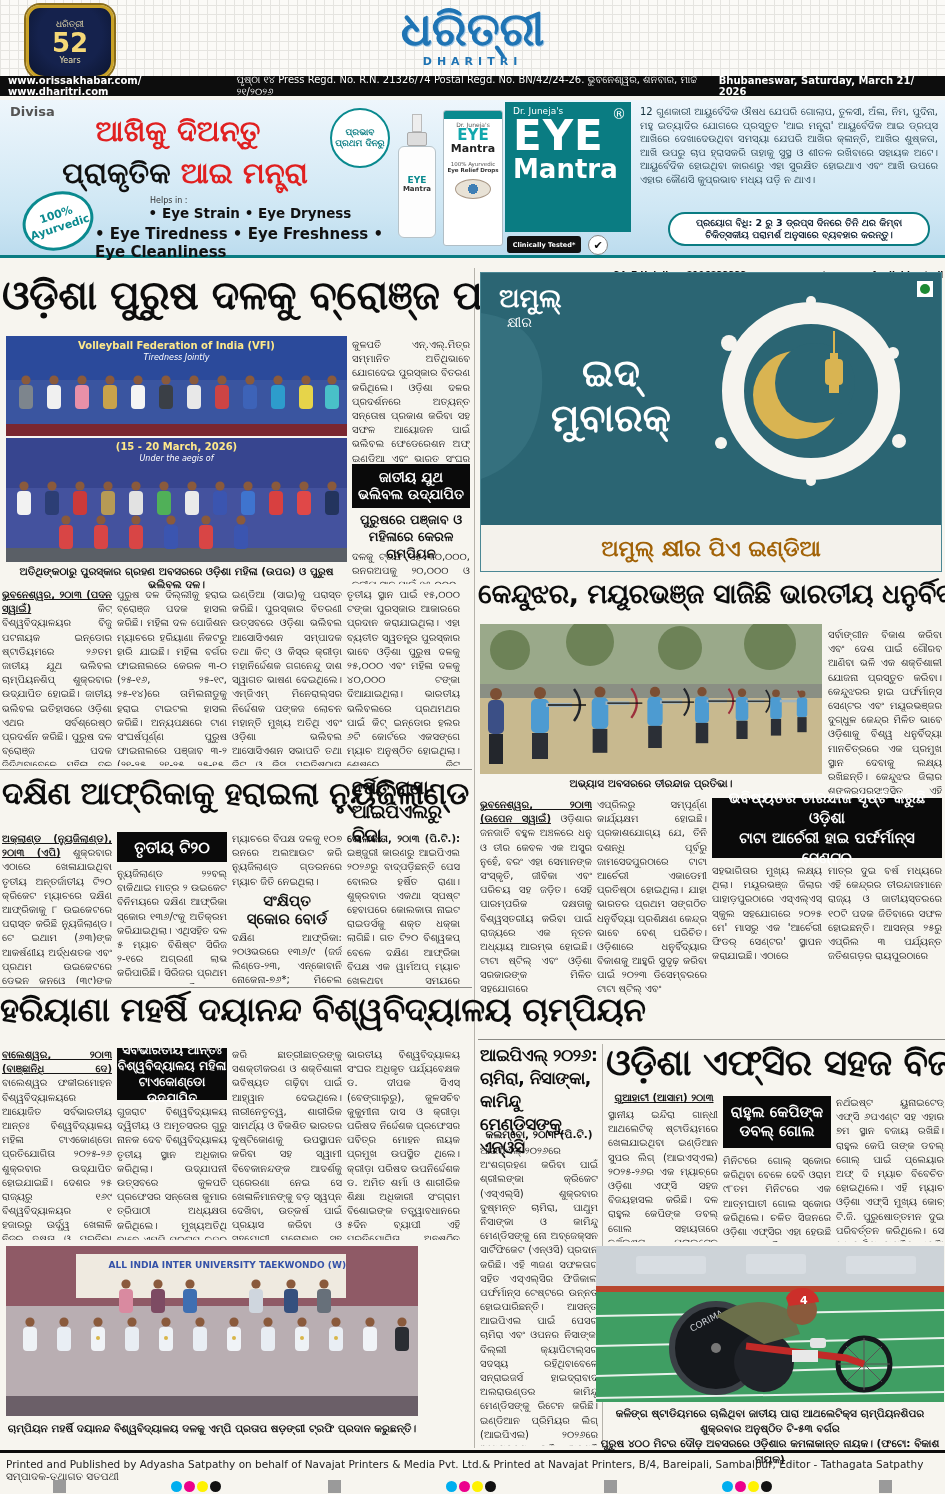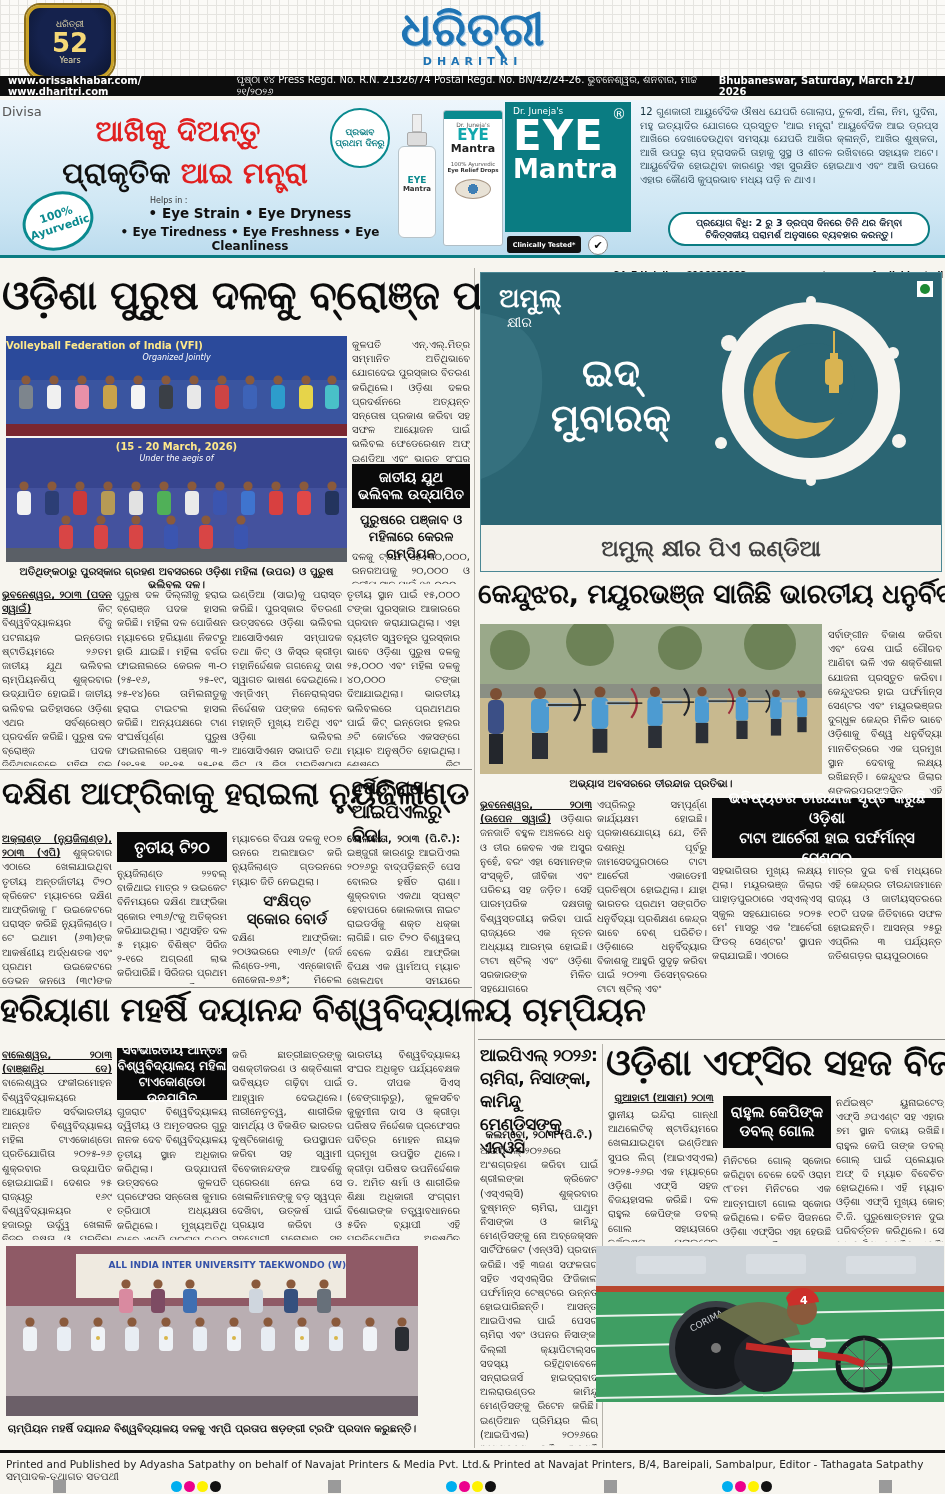--- a/index.html
+++ b/index.html
@@ -21,21 +21,21 @@
      repeating-linear-gradient(0deg,#e5e4e0 0 1px,transparent 1px 9px),
      repeating-linear-gradient(90deg,#e5e4e0 0 1px,transparent 1px 9px),#fbfaf7;}
   #mastbar{left:0;top:76px;width:945px;height:20px;background:#0d0d0d;color:#fff;display:flex;align-items:center;justify-content:space-between;font-size:10px;font-weight:bold;box-sizing:border-box;padding:0 8px;}
   #badge52{left:26px;top:5px;width:82px;height:68px;background:radial-gradient(circle at 50% 40%,#15224d 55%,#0c1530 100%);border:3px solid #c9a227;border-radius:14px 14px 18px 18px;display:flex;flex-direction:column;align-items:center;justify-content:center;color:#f5d877;box-shadow:0 0 0 2px #8a6d1d;}
   
   #adbanner{left:0;top:100px;width:945px;height:158px;background:linear-gradient(180deg,#eef6fc 0%,#cfe7f4 70%,#bcdcee 100%);border-bottom:3px solid #0a7c82;box-sizing:border-box;}
   .tealpanel{background:#0a7c82;color:#fff;}
   .pill{background:#fff;border:2px solid #0a7c82;border-radius:18px;color:#123;font-size:9.5px;font-weight:bold;display:flex;align-items:center;justify-content:center;text-align:center;padding:2px 8px;box-sizing:border-box;}
   
   #amul{left:480px;top:272px;width:462px;height:300px;background:#2b6573;border:1px solid #4b8794;box-sizing:border-box;}
-  #amul .strip{position:absolute;left:0;bottom:0;width:100%;height:46px;background:#f4f2ec;display:flex;align-items:center;justify-content:center;color:#404040;font-weight:bold;font-size:22px;}
+  #amul .strip{position:absolute;left:0;bottom:0;width:100%;height:46px;background:#f4f2ec;display:flex;align-items:center;justify-content:center;color:#a16207;font-weight:bold;font-size:22px;}
   .photo{background:#cdd4d8;overflow:hidden;}
   .reg-dot{width:11px;height:11px;border-radius:50%;display:inline-block;margin-right:2px;}
   .gray-sq{width:13px;height:13px;background:#9a9a9a;display:inline-block;}
 </style>
 </head>
 <body>
 
 <div id="page">
 
   <div id="masthead" class="a">
@@ -49,30 +49,30 @@
       <div style="font-size:11px;font-weight:bold;color:#1f74b4;letter-spacing:5px;">DHARITRI</div>
     </div>
     <div id="mastbar" class="a">
       <span>www.orissakhabar.com/ www.dharitri.com</span>
       <span style="font-weight:normal;">ପୃଷ୍ଠା ୧୪  Press Regd. No. R.N. 21326/74 Postal Regd. No. BN/42/24-26.  ଭୁବନେଶ୍ୱର, ଶନିବାର, ମାର୍ଚ୍ଚ ୨୧/୨୦୨୬</span>
       <span>Bhubaneswar, Saturday, March 21/ 2026</span>
     </div>
   </div>
 
   <div id="adbanner" class="a">
-    <div class="a" style="left:2px;top:4px;font-size:13px;font-weight:normal;color:#555;">Divisa</div>
+    <div class="a" style="left:10px;top:4px;font-size:13px;font-weight:bold;color:#555;">Divisa</div>
     <div class="a" style="left:28px;top:14px;width:300px;text-align:center;font-size:29px;font-weight:bold;color:#e02020;">ଆଖିକୁ ଦିଅନ୍ତୁ</div>
     <div class="a" style="left:20px;top:56px;width:330px;text-align:center;font-size:29px;font-weight:bold;">
       <span style="color:#111;">ପ୍ରାକୃତିକ</span>
       <span style="color:#e02020;">ଆଇ ମନ୍ତ୍ରା</span>
     </div>
     <div class="a" style="left:22px;top:92px;width:66px;height:52px;border:3px solid #0a8a8f;border-radius:50%;transform:rotate(-18deg);display:flex;align-items:center;justify-content:center;text-align:center;font-size:11px;font-weight:bold;color:#0a8a8f;background:#fff;">100% Ayurvedic</div>
     <div class="a" style="left:150px;top:96px;width:220px;font-size:8px;color:#333;">Helps in :</div>
     <div class="a" style="left:120px;top:105px;width:260px;text-align:center;font-size:13.5px;font-weight:bold;color:#111;">• Eye Strain • Eye Dryness</div>
-    <div class="a" style="left:95px;top:125px;width:310px;text-align:center;font-size:12px;font-weight:bold;color:#111;">• Eye Tiredness • Eye Freshness • Eye Cleanliness</div>
+    <div class="a" style="left:95px;top:125px;width:310px;text-align:left;font-size:15px;font-weight:bold;color:#111;">• Eye Tiredness • Eye Freshness • Eye Cleanliness</div>
 
     <div class="a" style="left:330px;top:8px;width:60px;height:60px;border-radius:50%;background:#fff;border:2px solid #0a8a8f;display:flex;align-items:center;justify-content:center;text-align:center;font-size:9px;font-weight:bold;color:#0a7c82;padding:3px;box-sizing:border-box;">ପ୍ରଭାବ ପ୍ରଥମ ଦିନରୁ</div>
 
     <div class="a" style="left:395px;top:14px;width:44px;height:128px;">
       <div style="width:8px;height:16px;background:#eee;border:1px solid #bbb;margin:0 auto;"></div>
       <div style="width:18px;height:12px;background:#ddd;border:1px solid #aaa;margin:0 auto;border-radius:2px;"></div>
       <div style="width:38px;height:92px;background:#fdfdfd;border:1px solid #b7c3c9;margin:0 auto;border-radius:6px;text-align:center;padding-top:28px;box-sizing:border-box;">
         <div style="font-size:9px;font-weight:bold;color:#0a8a8f;">EYE</div>
         <div style="font-size:7px;font-weight:bold;color:#333;">Mantra</div>
       </div>
@@ -125,22 +125,22 @@
         <use href="#person" x="132" y="58" style="color:#f4f4f4"></use>
           <use href="#person" x="160" y="58" style="color:#3a3f46"></use>
         <use href="#person" x="188" y="58" style="color:#e8e8e8"></use>
           <use href="#person" x="216" y="58" style="color:#cc4444"></use>
         <use href="#person" x="244" y="58" style="color:#3d63b8"></use>
           <use href="#person" x="272" y="58" style="color:#2d9ccc"></use>
         <use href="#person" x="300" y="58" style="color:#e6d44a"></use>
           <use href="#person" x="326" y="58" style="color:#49c0c8"></use>
       </g>
     </svg>
-    <div class="a" style="left:0;top:4px;width:341px;text-align:left;font-size:10px;font-weight:bold;color:#ffe98a;">Volleyball Federation of India (VFI)</div>
-    <div class="a" style="left:0;top:17px;width:341px;text-align:center;font-size:8px;font-style:italic;color:#fff;">Organized Jointly</div>
+    <div class="a" style="left:0;top:4px;width:341px;text-align:center;font-size:10px;font-weight:bold;color:#ffe98a;">Volleyball Federation of India (VFI)</div>
+    <div class="a" style="left:0;top:17px;width:341px;text-align:center;font-size:8px;font-style:italic;color:#fff;">Tiredness Jointly</div>
   </div>
 
   <div class="a photo" style="left:6px;top:438px;width:341px;height:124px;">
     <svg width="341" height="124" viewBox="0 0 341 124">
       <rect width="341" height="124" fill="#44529e"></rect>
       <rect y="0" width="341" height="50" fill="#37458f"></rect>
       <rect y="110" width="341" height="14" fill="#5a5f66"></rect>
       <g>
         <use href="#person" x="18" y="62" style="color:#f2f2f2"></use>
           <use href="#person" x="46" y="62" style="color:#2c3e75"></use>
@@ -440,20 +440,24 @@
         <text x="204" y="58" font-size="11" font-weight="bold" fill="#fff">4</text>
         <rect x="214" y="92" width="16" height="10" rx="3" fill="#e4e4e4"></rect>
       </g>
       <g fill="#d8dde2">
           <rect x="40" y="10" width="70" height="18" rx="3"></rect>
           <rect x="150" y="8" width="60" height="20" rx="3"></rect>
           <rect x="250" y="10" width="70" height="18" rx="3"></rect>
         </g>
     </svg>
   </div>
+  <div class="a cap" style="left:596px;top:1406px;width:348px;font-size:10.5px;line-height:1.45;">
+    <div>କଳିଙ୍ଗ ଷ୍ଟାଡିୟମରେ ଚାଲିଥିବା ଜାତୀୟ ପାରା ଆଥଲେଟିକ୍ସ ଚାମ୍ପିୟନଶିପର ଶୁକ୍ରବାର ଅନୁଷ୍ଠିତ ଟି-୫୩ ବର୍ଗର</div>
+    <div>ପୁରୁଷ ୪୦୦ ମିଟର ଦୌଡ଼ ଅବସରରେ ଓଡ଼ିଶାର କମଳାକାନ୍ତ ନାୟକ। (ଫଟୋ: ବିକାଶ ନାୟକ)</div>
+  </div>
 
   <div class="a" style="left:0;top:1450px;width:945px;height:3px;background:#0d0d0d;"></div>
   <div class="a" style="left:6px;top:1458px;width:935px;font-size:10.5px;color:#222;">Printed and Published by Adyasha Satpathy on behalf of Navajat Printers &amp; Media Pvt. Ltd.&amp; Printed at Navajat Printers, B/4, Bareipali,  Sambalpur, Editor - Tathagata Satpathy ସମ୍ପାଦକ-ତଥାଗତ ସତପଥୀ</div>
   <div class="a" style="left:0;top:1477px;width:945px;display:flex;align-items:center;justify-content:space-around;">
     <span class="gray-sq"></span>
     <span><i class="reg-dot" style="background:#00aeef;"></i><i class="reg-dot" style="background:#ec008c;"></i><i class="reg-dot" style="background:#fff200;"></i><i class="reg-dot" style="background:#111;"></i></span>
     <span class="gray-sq"></span>
     <span><i class="reg-dot" style="background:#00aeef;"></i><i class="reg-dot" style="background:#ec008c;"></i><i class="reg-dot" style="background:#fff200;"></i><i class="reg-dot" style="background:#111;"></i></span>
     <span class="gray-sq"></span>
     <span><i class="reg-dot" style="background:#00aeef;"></i><i class="reg-dot" style="background:#ec008c;"></i><i class="reg-dot" style="background:#fff200;"></i><i class="reg-dot" style="background:#111;"></i></span>

